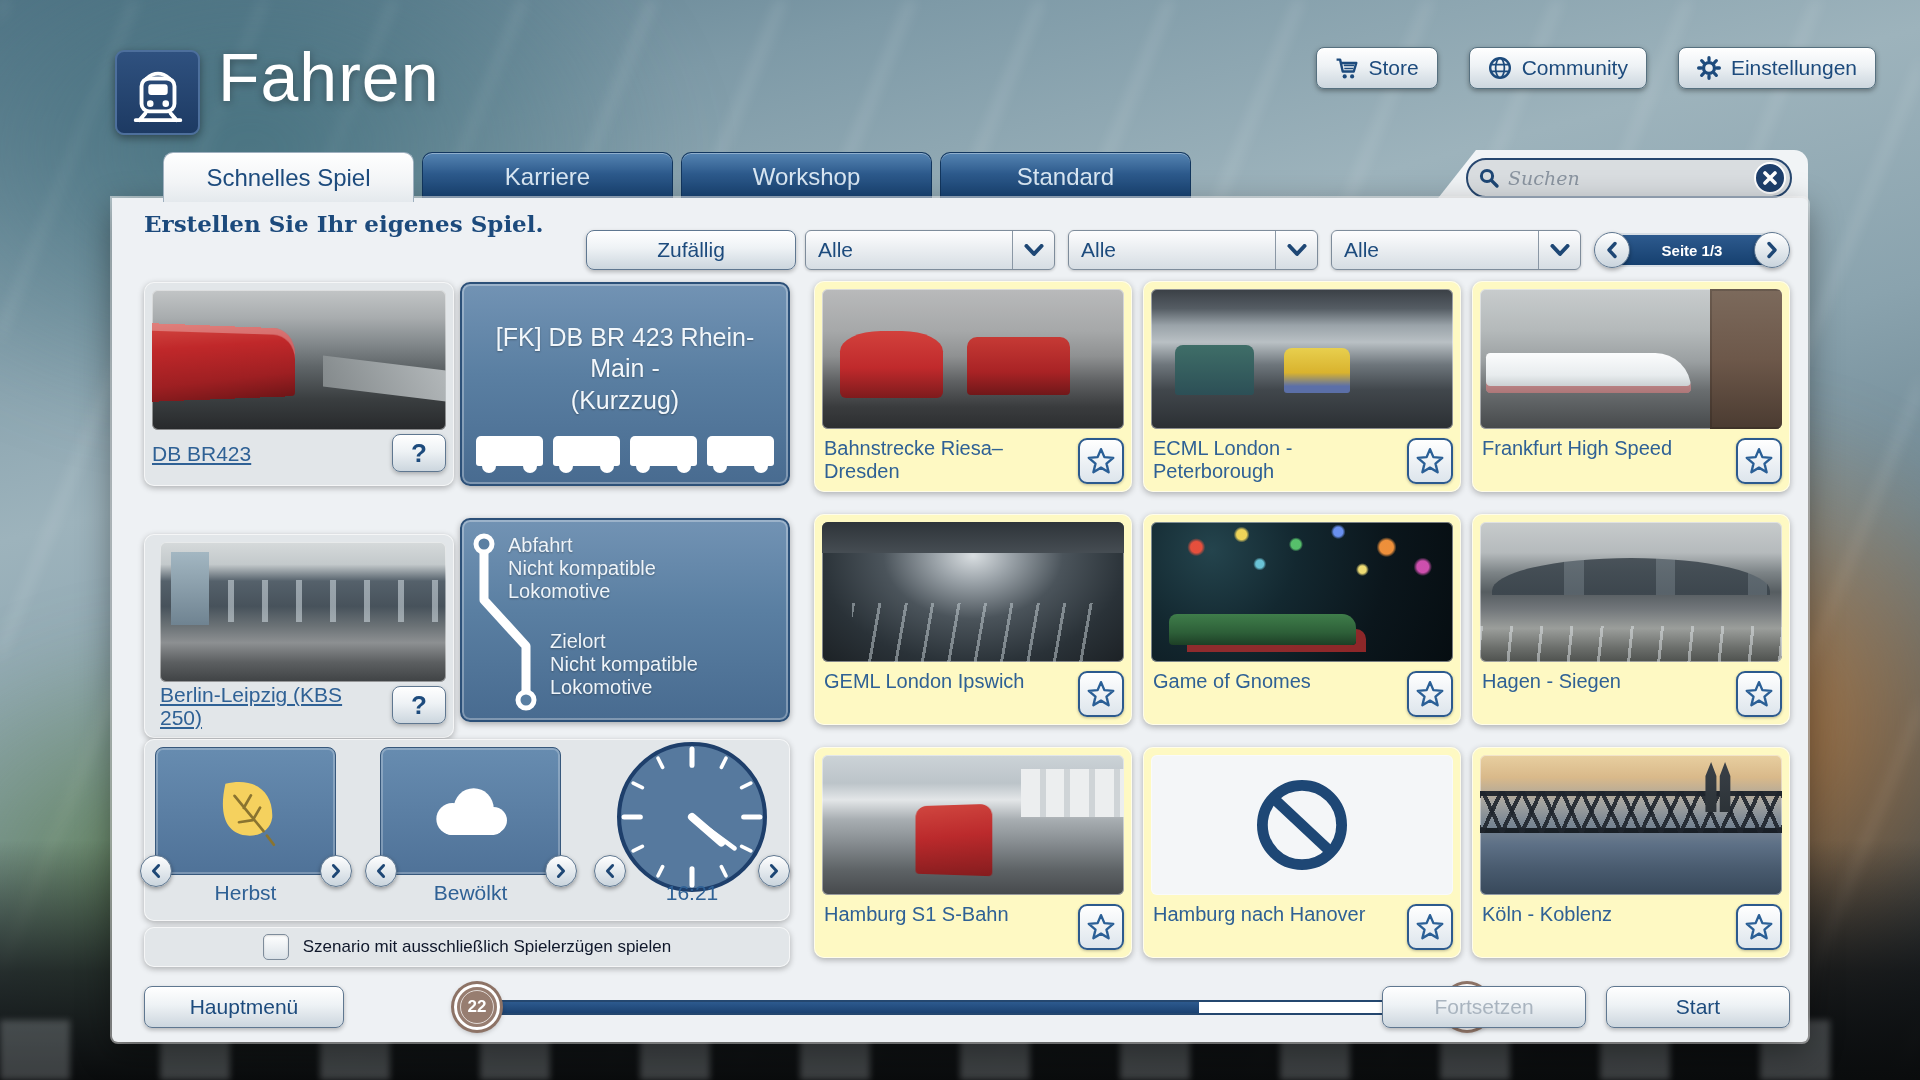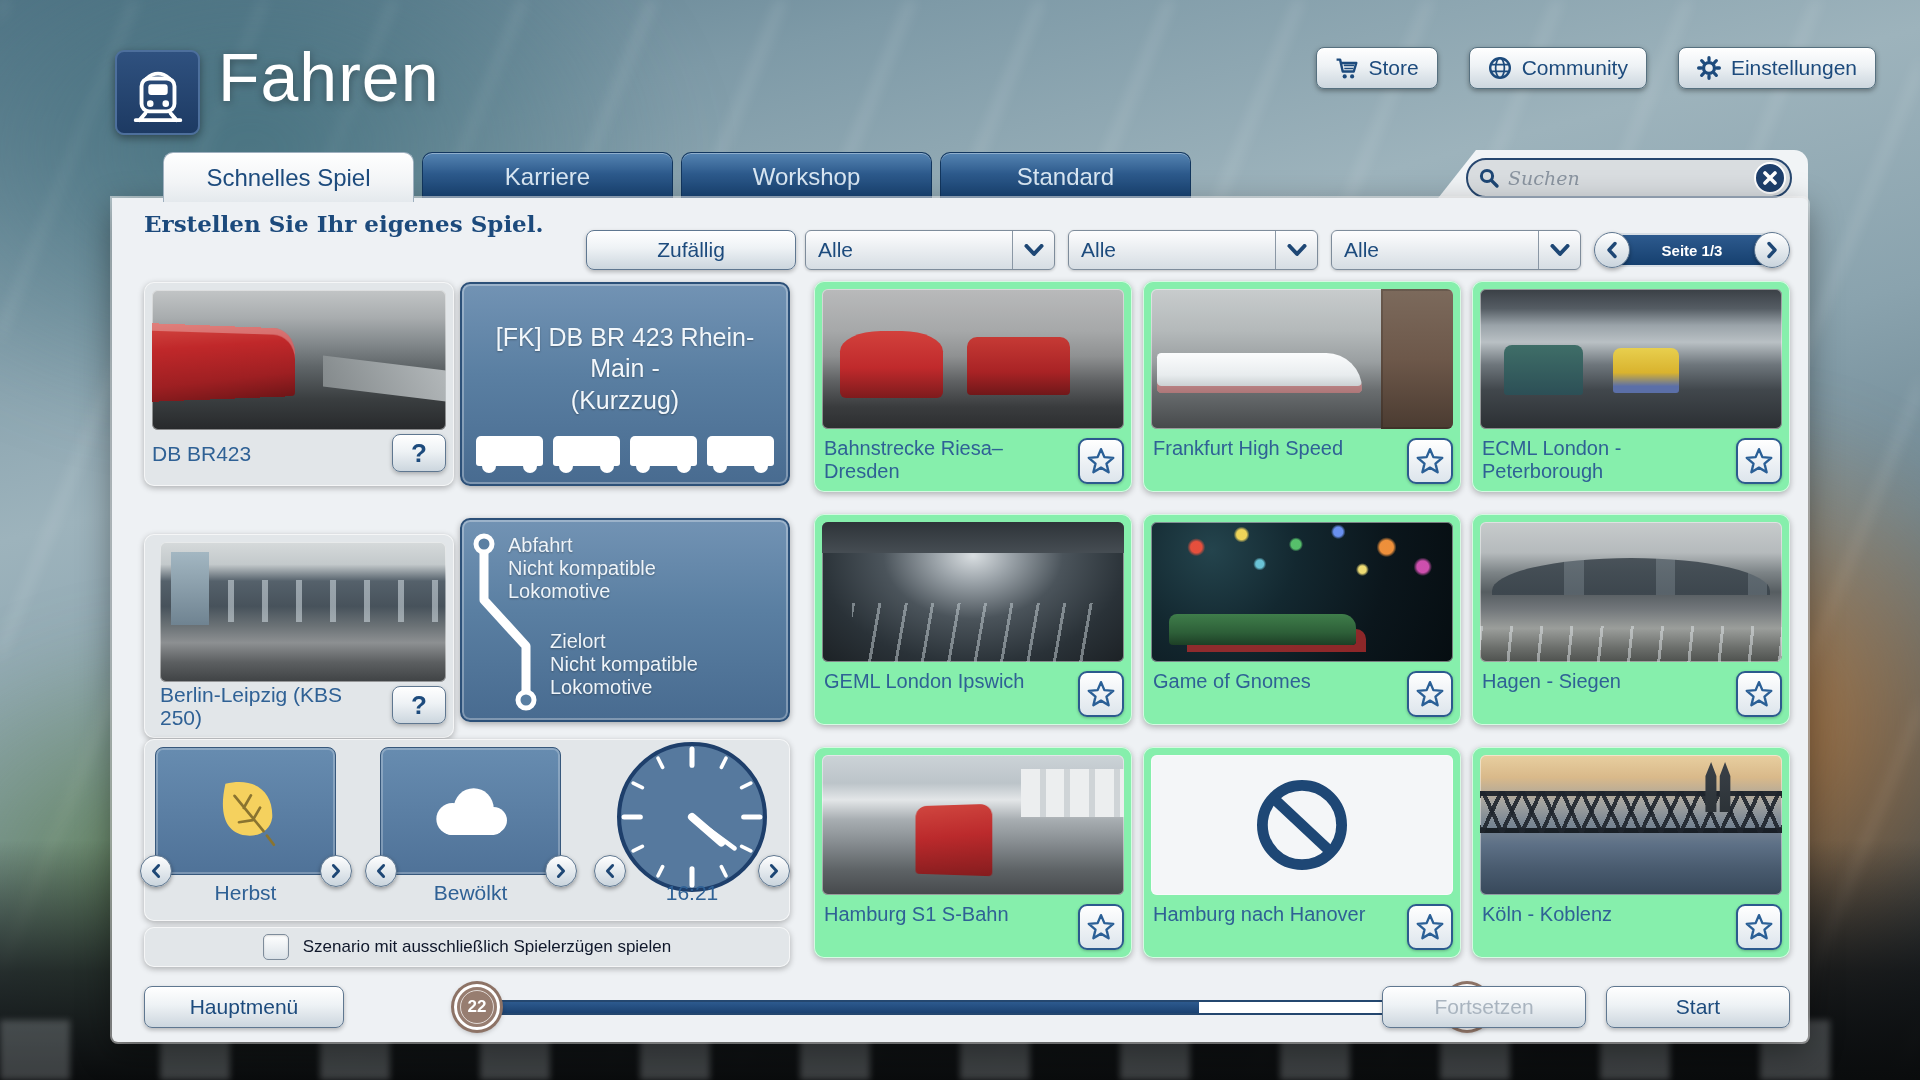--- a/index.html
+++ b/index.html
@@ -66,21 +66,21 @@
   .pg-btn { position:absolute; width:36px; height:36px; top:2px; border-radius:50%; z-index:2;
     background:linear-gradient(180deg,#ffffff,#c9d4dd); border:1px solid #5f7790; display:flex; align-items:center; justify-content:center;
     cursor:pointer; box-shadow:0 2px 4px rgba(0,0,0,.3); }
   .pg-prev{left:0;} .pg-next{right:0;}
 
   
   .card { position:absolute; background:#e2e6e9; border-radius:10px; box-shadow:0 2px 6px rgba(0,0,0,.28), inset 0 0 0 1px rgba(255,255,255,.65); }
   .photo-card { width:310px; height:204px; padding:8px; }
   .ph { position:relative; overflow:hidden; border-radius:6px; width:100%; height:140px; box-shadow:inset 0 0 0 1px rgba(255,255,255,.45); }
   .card-label-row { position:relative; height:48px; display:flex; align-items:center; }
-  .card-label { font-size:21px; color:#2f6195; padding-right:60px; line-height:1.1; }
+  .card-label { font-size:21px; color:#2f6195; padding-right:60px; line-height:1.1;text-decoration:underline; }
   .help-btn { position:absolute; right:0; bottom:6px; width:54px; height:38px; font-size:26px; font-weight:bold; }
 
   .steel-card { position:absolute; background:linear-gradient(180deg,#7293b4 0%,#5a7fa2 45%,#486b90 100%);
     border:2px solid #2c5078; border-radius:10px; box-shadow:inset 0 0 0 2px rgba(255,255,255,.30), 0 2px 6px rgba(0,0,0,.3); }
 
   
   .consist-title { position:absolute; left:10px; right:10px; top:38px; text-align:center; color:#f2f7fb; font-size:25px; line-height:1.25; text-shadow:0 1px 2px rgba(0,0,0,.3); }
   .wagon-row { position:absolute; left:14px; right:14px; bottom:18px; display:flex; gap:10px; justify-content:space-between; }
   .wagon { position:relative; flex:1; height:30px; background:#fff; border-radius:5px 5px 3px 3px; }
   .wagon::before, .wagon::after { content:""; position:absolute; bottom:-7px; width:14px; height:14px; border-radius:50%; background:#fff; }
@@ -101,21 +101,21 @@
   .clock-wrap { position:absolute; left:472px; top:2px; width:152px; height:152px; }
   .clock-face { width:152px; height:152px; }
 
   
   .check-card { display:flex; align-items:center; justify-content:center; gap:14px; }
   .checkbox { width:26px; height:26px; border-radius:5px; background:linear-gradient(180deg,#ffffff,#dbe2e8); border:1px solid #7e8c9b; box-shadow:inset 0 1px 2px rgba(0,0,0,.15); cursor:pointer; }
   .check-label { font-size:17px; color:#0f172a;text-align:center; }
 
   
   .grid { position:absolute; left:702px; top:83px; width:976px; display:grid; grid-template-columns:repeat(3,318px); grid-auto-rows:211px; column-gap:11px; row-gap:22px; }
-  .tile { position:relative; background:#86efac; border-radius:10px; padding:8px; box-shadow:0 2px 6px rgba(0,0,0,.28), inset 0 0 0 1px rgba(255,255,255,.65); cursor:pointer; }
+  .tile { position:relative; background:#fef9c3; border-radius:10px; padding:8px; box-shadow:0 2px 6px rgba(0,0,0,.28), inset 0 0 0 1px rgba(255,255,255,.65); cursor:pointer; }
   .tile .ph { height:140px; }
   .tile-label { position:absolute; left:10px; right:64px; top:156px; font-size:20px; color:#2f6195; line-height:1.15; }
   .fav-btn { position:absolute; right:8px; bottom:8px; width:46px; height:46px; border-radius:9px; border:2px solid #2c5a8e;
     background:linear-gradient(180deg,#ffffff,#dde5ec); display:flex; align-items:center; justify-content:center; cursor:pointer; box-shadow:0 1px 3px rgba(0,0,0,.25); }
   .ban-wrap { display:flex; align-items:center; justify-content:center; background:#f4f6f8; }
 
   
   .mainmenu-btn { position:absolute; left:32px; top:788px; width:200px; height:42px; }
   .continue-btn { position:absolute; left:1270px; top:788px; width:204px; height:42px; color:#a9b4bf; }
   .start-btn { position:absolute; left:1494px; top:788px; width:184px; height:42px; }
@@ -410,31 +410,31 @@
       <div class="tile">
         <div class="ph ph-riesa"></div>
         <div class="tile-label">Bahnstrecke Riesa–Dresden</div>
         <button class="fav-btn">
             <svg width="30" height="30" viewBox="0 0 24 24">
               <path d="M12 2.5 L14.7 8.9 L21.8 9.5 L16.4 14.1 L18.1 21 L12 17.3 L5.9 21 L7.6 14.1 L2.2 9.5 L9.3 8.9 Z" fill="none" stroke="#2a5f96" stroke-width="1.9" stroke-linejoin="round"></path>
             </svg>
           </button>
       </div>
       <div class="tile">
+        <div class="ph ph-ecml"></div>
+        <div class="tile-label">ECML London - Peterborough</div>
+        <button class="fav-btn">
+            <svg width="30" height="30" viewBox="0 0 24 24">
+              <path d="M12 2.5 L14.7 8.9 L21.8 9.5 L16.4 14.1 L18.1 21 L12 17.3 L5.9 21 L7.6 14.1 L2.2 9.5 L9.3 8.9 Z" fill="none" stroke="#2a5f96" stroke-width="1.9" stroke-linejoin="round"></path>
+            </svg>
+          </button>
+      </div>
+      <div class="tile">
         <div class="ph ph-frankfurt"></div>
         <div class="tile-label">Frankfurt High Speed</div>
-        <button class="fav-btn">
-            <svg width="30" height="30" viewBox="0 0 24 24">
-              <path d="M12 2.5 L14.7 8.9 L21.8 9.5 L16.4 14.1 L18.1 21 L12 17.3 L5.9 21 L7.6 14.1 L2.2 9.5 L9.3 8.9 Z" fill="none" stroke="#2a5f96" stroke-width="1.9" stroke-linejoin="round"></path>
-            </svg>
-          </button>
-      </div>
-      <div class="tile">
-        <div class="ph ph-ecml"></div>
-        <div class="tile-label">ECML London - Peterborough</div>
         <button class="fav-btn">
             <svg width="30" height="30" viewBox="0 0 24 24">
               <path d="M12 2.5 L14.7 8.9 L21.8 9.5 L16.4 14.1 L18.1 21 L12 17.3 L5.9 21 L7.6 14.1 L2.2 9.5 L9.3 8.9 Z" fill="none" stroke="#2a5f96" stroke-width="1.9" stroke-linejoin="round"></path>
             </svg>
           </button>
       </div>
       <div class="tile">
         <div class="ph ph-geml"></div>
         <div class="tile-label">GEML London Ipswich</div>
         <button class="fav-btn">

